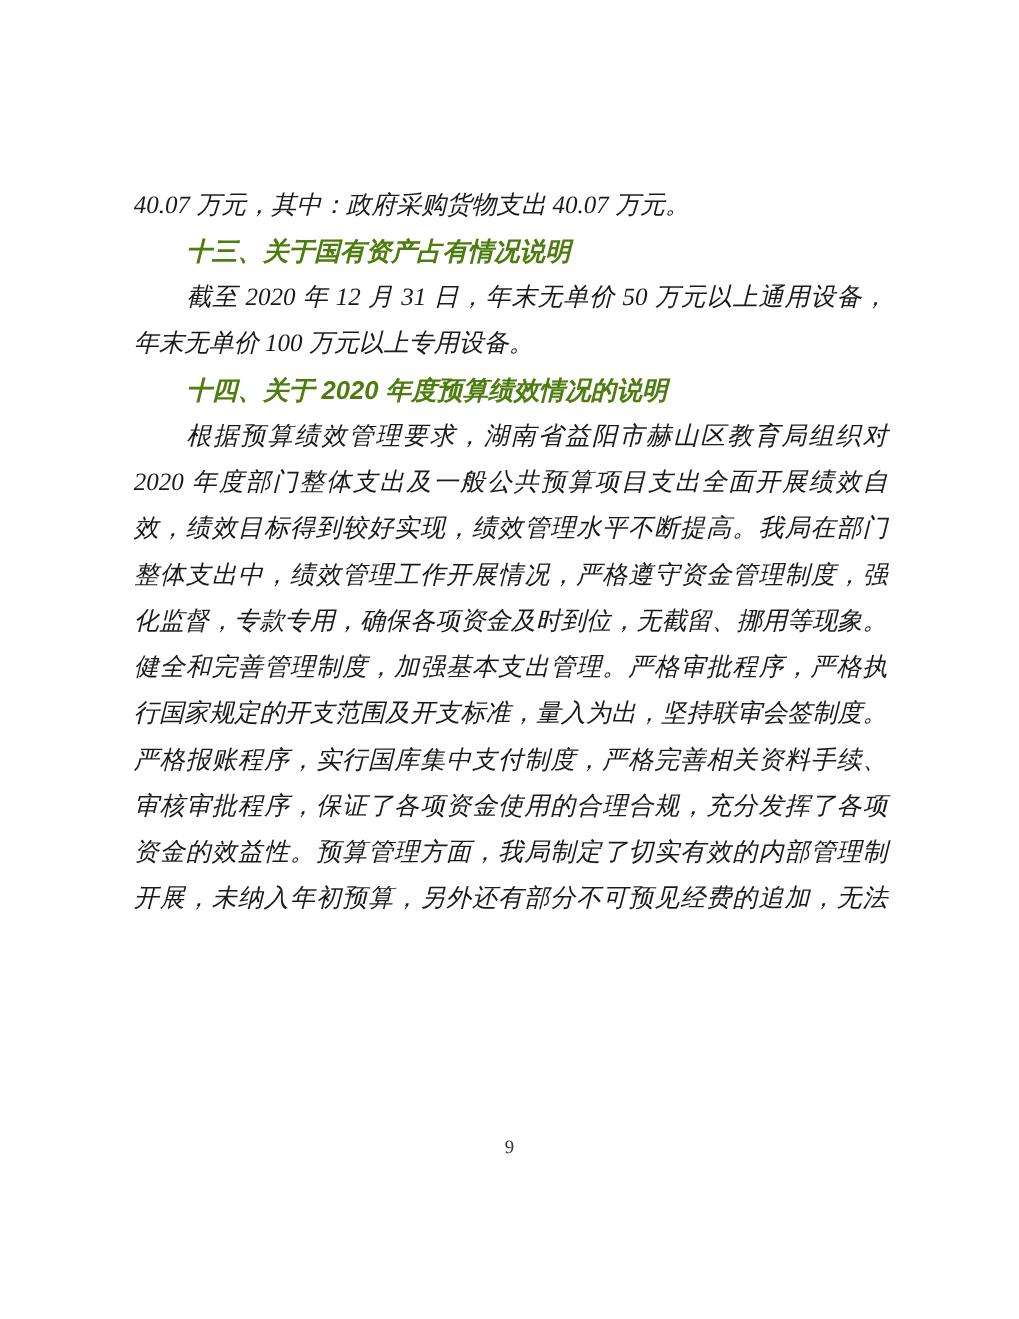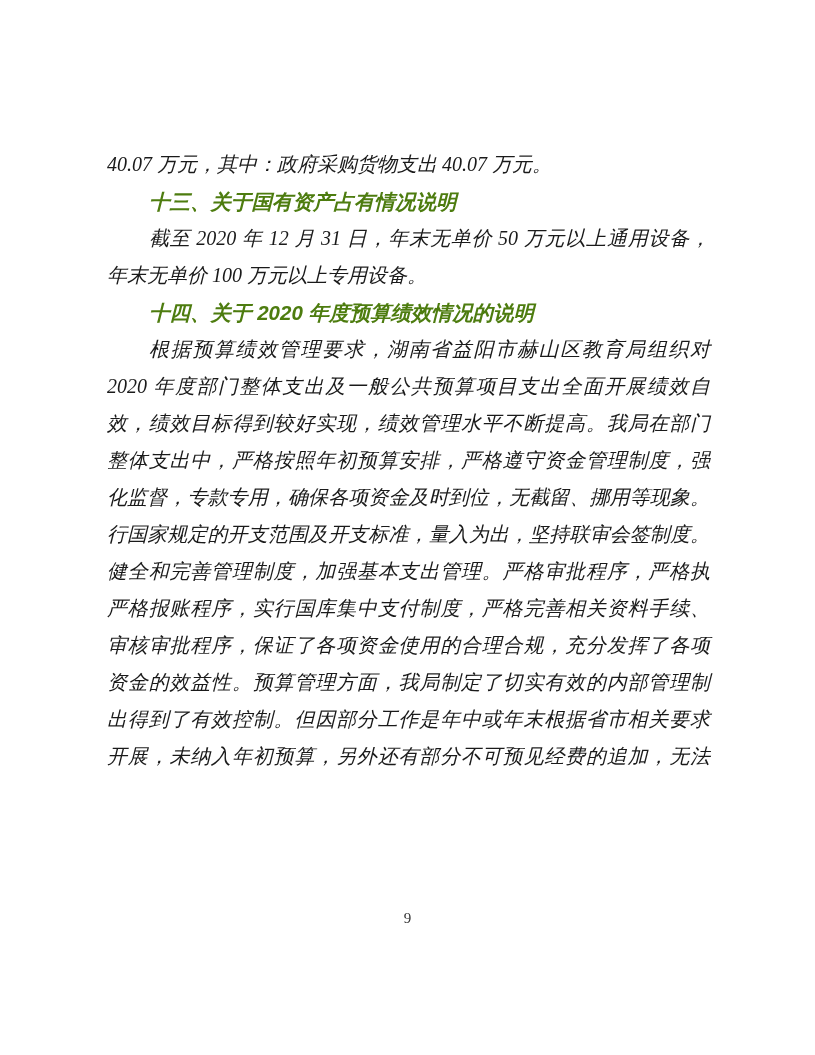--- a/index.html
+++ b/index.html
@@ -66,24 +66,23 @@
 <div class="page">
   <div class="content">
       <div class="line paragraph-end">40.07 万元，其中：政府采购货物支出 40.07 万元。</div>
       <div class="line heading indent">十三、关于国有资产占有情况说明</div>
       <div class="line justified indent">截至 2020 年 12 月 31 日，年末无单价 50 万元以上通用设备，</div>
       <div class="line paragraph-end">年末无单价 100 万元以上专用设备。</div>
       <div class="line heading indent">十四、关于 2020 年度预算绩效情况的说明</div>
       <div class="line justified indent">根据预算绩效管理要求，湖南省益阳市赫山区教育局组织对</div>
       <div class="line justified">2020 年度部门整体支出及一般公共预算项目支出全面开展绩效自</div>
       <div class="line justified">效，绩效目标得到较好实现，绩效管理水平不断提高。我局在部门</div>
-      <div class="line justified">整体支出中，严格按照年初预算安排，严格遵守资金管理制度，强</div>
+      <div class="line justified">整体支出中，绩效管理工作开展情况，严格遵守资金管理制度，强</div>
       <div class="line justified">化监督，专款专用，确保各项资金及时到位，无截留、挪用等现象。</div>
+      <div class="line justified">健全和完善管理制度，加强基本支出管理。严格审批程序，严格执</div>
       <div class="line justified">行国家规定的开支范围及开支标准，量入为出，坚持联审会签制度。</div>
-      <div class="line justified">健全和完善管理制度，加强基本支出管理。严格审批程序，严格执</div>
       <div class="line justified">严格报账程序，实行国库集中支付制度，严格完善相关资料手续、</div>
       <div class="line justified">审核审批程序，保证了各项资金使用的合理合规，充分发挥了各项</div>
       <div class="line justified">资金的效益性。预算管理方面，我局制定了切实有效的内部管理制</div>
-      <div class="line justified">出得到了有效控制。但因部分工作是年中或年末根据省市相关要求</div>
       <div class="line justified">开展，未纳入年初预算，另外还有部分不可预见经费的追加，无法</div>
     </div>
   <div class="page-number">9</div>
 </div>
 
 </body></html>

